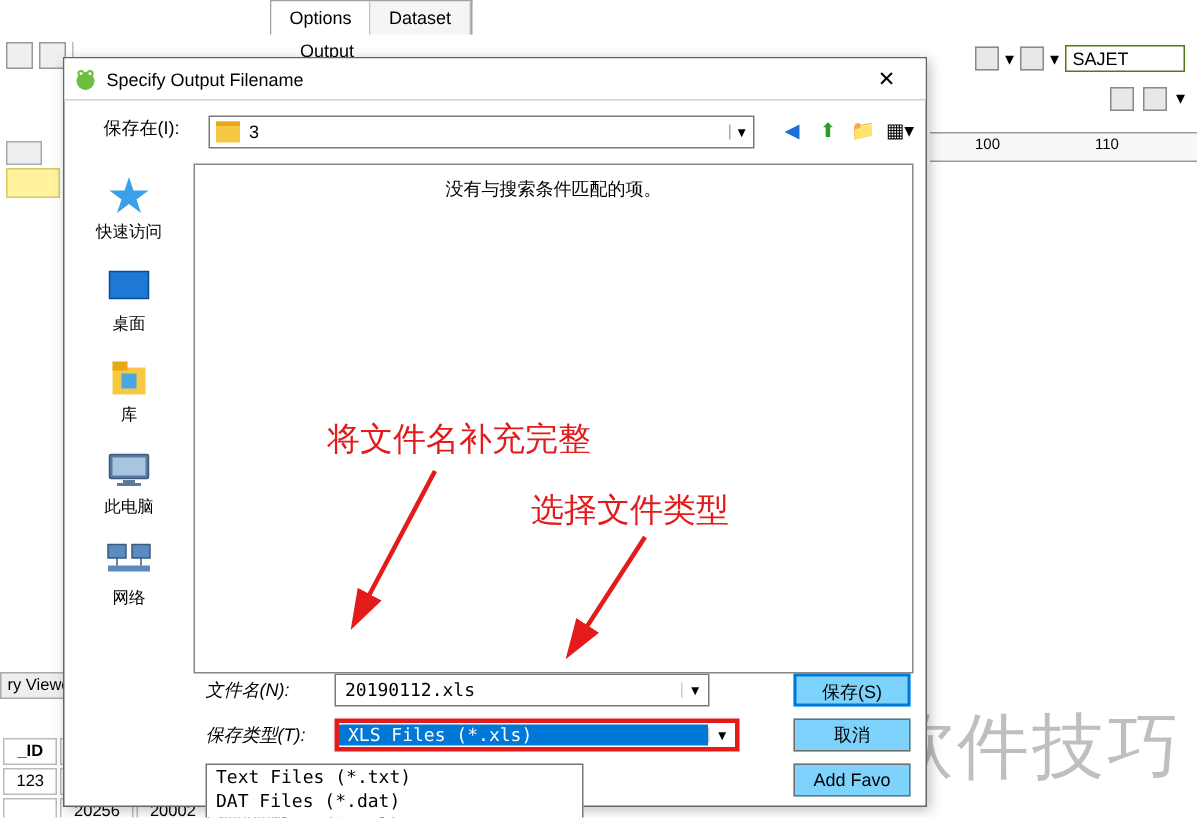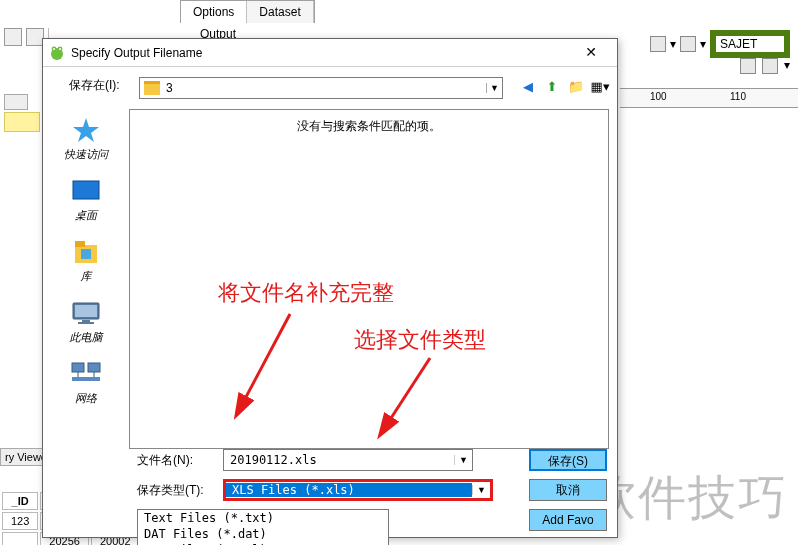--- a/index.html
+++ b/index.html
@@ -6,21 +6,21 @@
 body { font-family:"Microsoft YaHei",Tahoma,Arial,sans-serif; font-size:12px; background:#fff; width:798px; height:545px; overflow:hidden; position:relative; }
 
 
 .bg { position:absolute; inset:0; }
 .menu-tabs { position:absolute; left:180px; top:0; display:flex; border:1px solid #a0a0a0; border-bottom:none; }
 .menu-tabs div { padding:4px 12px; border-right:1px solid #c0c0c0; background:#f5f5f5; }
 .menu-tabs div:first-child { background:#fff; }
 .output-lbl { position:absolute; left:200px; top:27px; }
 .toolbar-right { position:absolute; right:8px; top:30px; display:flex; gap:4px; align-items:center; }
 .toolbar-right .ico { width:16px; height:16px; border:1px solid #888; background:#e8e8e8; }
-.sajet-box { border:6px solid #4d7c0f; padding:1px 4px; width:80px; background:#fff; }
+.sajet-box { border:1px solid #4d7c0f; padding:1px 4px; width:80px; background:#fff; }
 .toolbar2 { position:absolute; right:8px; top:58px; display:flex; gap:6px; }
 .toolbar2 .ico { width:16px; height:16px; border:1px solid #888; background:#e8e8e8; }
 .ruler { position:absolute; left:620px; right:0; top:88px; border-top:1px solid #999; border-bottom:1px solid #999; height:20px; background:#f8f8f8; display:flex; font-size:10px; }
 .ruler span { position:absolute; top:2px; }
 .viewer { position:absolute; left:0px; top:448px; border:1px solid #aaa; padding:2px 4px; background:#eee; font-size:11px; }
 .data-table { position:absolute; left:0; bottom:0; font-size:11px; }
 .data-table th,.data-table td { border:1px solid #bbb; padding:2px 8px; }
 .watermark { position:absolute; right:10px; bottom:15px; font-size:48px; color:rgba(0,0,0,0.25); font-family:"Microsoft YaHei"; font-weight:300; letter-spacing:2px; }
 
 
@@ -41,27 +41,27 @@
 .toolbar-row label { width:62px; }
 .loc-combo { flex:1; display:flex; align-items:center; border:1px solid #7a7a7a; height:22px; background:#fff; }
 .loc-combo .folder-ico { width:16px; height:14px; background:#f7c843; margin:0 4px; border-top:3px solid #e6a817; }
 .loc-combo input { border:none; flex:1; font-size:12px; outline:none; padding:0 2px; }
 .loc-combo .dd { width:16px; text-align:center; border-left:1px solid #aaa; font-size:9px; }
 .nav-icons { display:flex; gap:6px; margin-left:8px; }
 .nav-icons span { width:18px; height:18px; display:inline-flex; align-items:center; justify-content:center; font-size:13px; }
 
 .body-area { display:flex; height:340px; }
 .places { width:86px; border-right:none; display:flex; flex-direction:column; align-items:center; padding-top:6px; gap:14px; }
-.place { display:flex; flex-direction:column; align-items:center; gap:2px; font-size:11px; cursor:pointer;font-style:italic; }
+.place { display:flex; flex-direction:column; align-items:center; gap:2px; font-size:11px; cursor:pointer; }
 .place .big-ico { width:34px; height:30px; display:flex; align-items:center; justify-content:center; }
 .file-list { flex:1; border:1px solid #888; margin:0 8px 0 0; background:#fff; padding-top:8px; text-align:center; font-size:12px; }
 
 .bottom-area { padding:0 10px 10px 94px; position:relative; }
 .row { display:flex; align-items:center; margin-bottom:8px; gap:10px; }
-.row label { width:76px; }
+.row label { width:76px;font-style:italic; }
 .combo { border:1px solid #7a7a7a; height:22px; display:flex; align-items:center; flex:1; background:#fff; }
 .combo input { border:none; flex:1; font-size:12px; padding:0 6px; outline:none; font-family:Consolas,monospace; }
 .combo .dd { width:18px; text-align:center; border-left:1px solid #ccc; font-size:9px; }
 .btn { width:78px; height:22px; border:1px solid #707070; background:#7dd3fc; font-size:12px; cursor:pointer; text-align:center; line-height:20px; }
 .filetype-row .combo { border:3px solid #e31b1b; }
 
 
 .dropdown { position:absolute; left:94px; top:60px; width:252px; border:1px solid #767676; background:#fff; font-family:Consolas,monospace; font-size:12px; z-index:10; }
 .dropdown div { padding:1px 6px; cursor:pointer; white-space:nowrap; }
 

